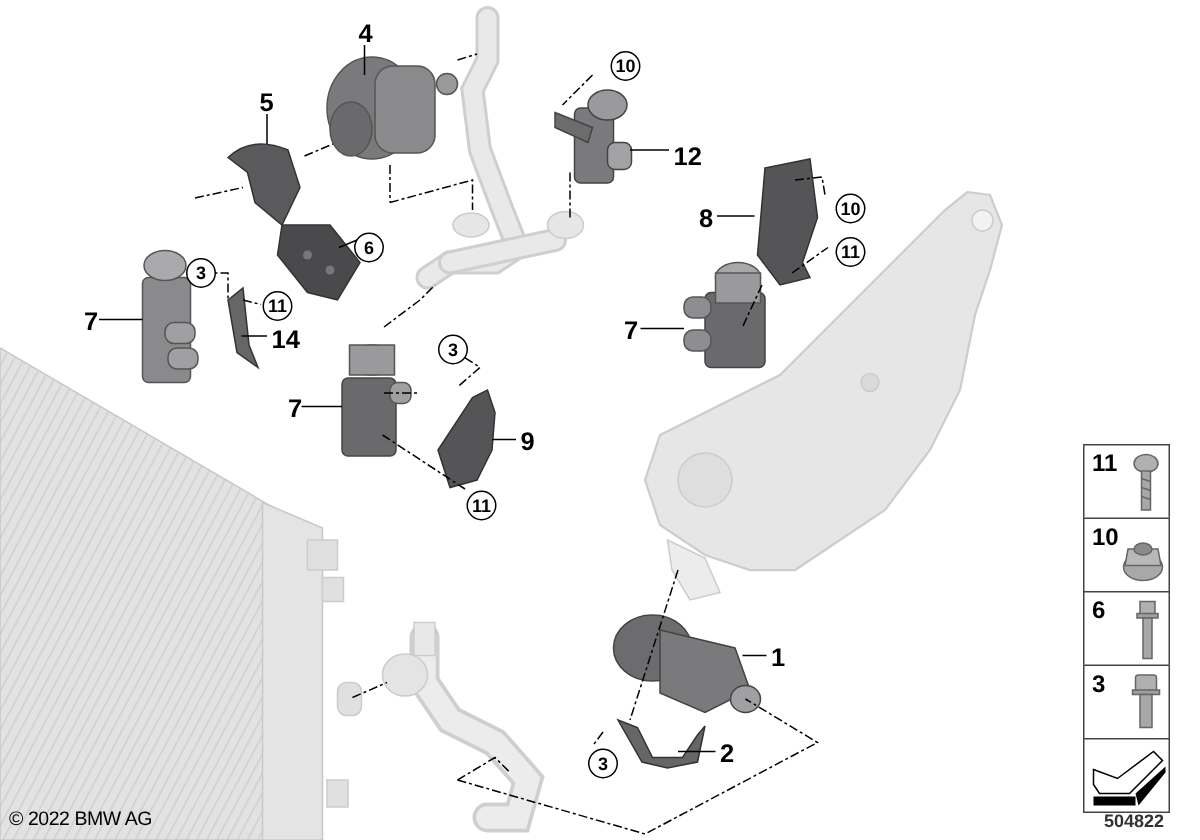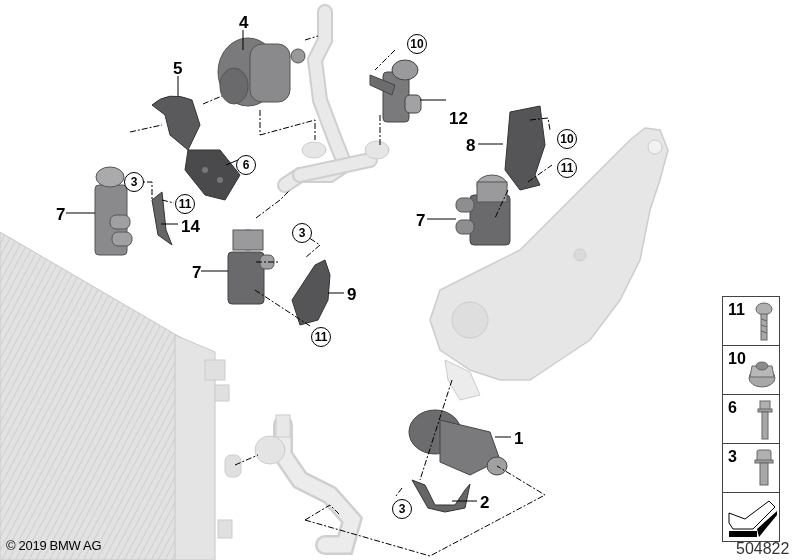--- a/index.html
+++ b/index.html
@@ -3,21 +3,21 @@
 <meta charset="utf-8">
 <style>
   html, body { margin:0; padding:0; background:#ffffff; }
   body { width:800px; height:560px; position:relative; overflow:hidden; font-family:"Liberation Sans", sans-serif; }
   #canvas { position:absolute; left:0; top:0; width:800px; height:560px; }
   .callout { position:absolute; font-family:"Liberation Sans", sans-serif; font-weight:bold; font-size:17px; color:#000; line-height:1; }
   .circ { position:absolute; width:20px; height:20px; border:1.6px solid #000; border-radius:50%; background:#fff;
           font-family:"Liberation Sans", sans-serif; font-weight:bold; font-size:12px; color:#000;
           display:flex; align-items:center; justify-content:center; box-sizing:border-box; }
   .copyright { position:absolute; left:6px; top:538px; font-size:13px; color:#000; font-family:"Liberation Sans", sans-serif; letter-spacing:-0.3px; }
-  .diagram-id { position:absolute; left:736px; top:540px; font-size:16px; color:#333; font-family:"Liberation Sans", sans-serif; }
+  .diagram-id { position:absolute; left:736px; top:540px; font-size:12px; color:#333; font-family:"Liberation Sans", sans-serif;font-weight:bold; }
   .legend { position:absolute; left:722px; top:296px; width:58px; }
   .legend-cell { width:56px; height:48px; border:1px solid #444; border-bottom:none; position:relative; background:#fff; }
   .legend-cell:last-child { border-bottom:1px solid #444; }
   .legend-num { position:absolute; left:5px; top:4px; font-weight:bold; font-size:16px; font-family:"Liberation Sans", sans-serif; }
   .legend-icon { position:absolute; right:4px; top:4px; }
 </style>
 </head>
 <body>
 
 <div id="canvas">
@@ -164,21 +164,21 @@
 
   
   <span class="callout" style="left:514px;top:430px">1</span>
   <span class="callout" style="left:480px;top:494px">2</span>
   <span class="callout" style="left:239px;top:14px">4</span>
   <span class="callout" style="left:173px;top:60px">5</span>
   <span class="callout" style="left:56px;top:206px">7</span>
   <span class="callout" style="left:181px;top:218px">14</span>
   <span class="callout" style="left:192px;top:264px">7</span>
   <span class="callout" style="left:347px;top:286px">9</span>
-  <span class="callout" style="left:449px;top:110px">12</span>
+  <span class="callout" style="left:449px;top:96px">12</span>
   <span class="callout" style="left:466px;top:137px">8</span>
   <span class="callout" style="left:416px;top:212px">7</span>
 
   
   <span class="circ" style="left:407px;top:34px">10</span>
   <span class="circ" style="left:236px;top:155px">6</span>
   <span class="circ" style="left:124px;top:172px">3</span>
   <span class="circ" style="left:175px;top:194px">11</span>
   <span class="circ" style="left:557px;top:129px">10</span>
   <span class="circ" style="left:557px;top:158px">11</span>
@@ -224,15 +224,15 @@
     </div>
     <div class="legend-cell">
       <svg width="56" height="48">
         <polygon points="6,20 22,26 46,8 52,14 30,36 10,36 6,30" fill="#fff" stroke="#000" stroke-width="1"></polygon>
         <polygon points="6,38 34,38 34,44 6,44" fill="#000"></polygon>
         <polygon points="34,36 54,18 54,22 36,44" fill="#000"></polygon>
       </svg>
     </div>
   </div>
 
-  <span class="copyright">© 2019 BMW AG</span>
+  <span class="copyright">© 2022 BMW AG</span>
   <span class="diagram-id">504822</span>
 </div>
 
 </body></html>

